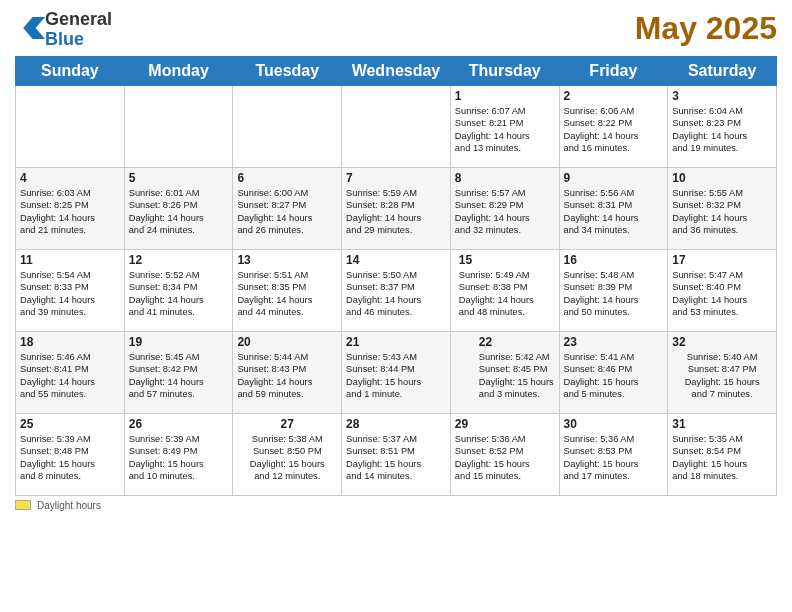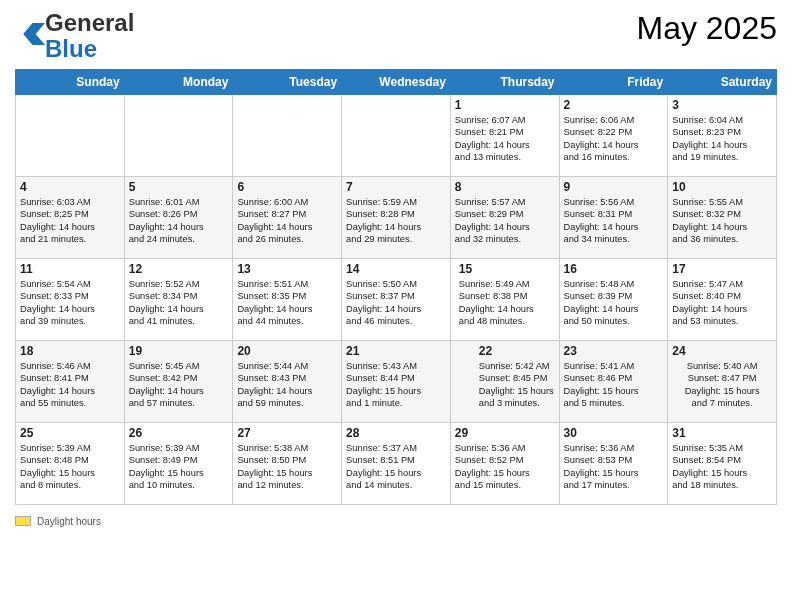--- a/index.html
+++ b/index.html
@@ -19,56 +19,56 @@
       display: flex;
       justify-content: space-between;
       align-items: flex-start;
       margin-bottom: 6px;
     }
     .logo {
       display: flex;
       align-items: center;
     }
     .logo-text {
-      font-size: 24px;
+      font-size: 18px;
       font-weight: bold;
       line-height: 1.1;
     }
     .logo-general { color: #333; }
     .logo-blue { color: #1a6fb5; }
     .logo-icon {
       width: 28px;
       height: 28px;
       margin-left: 2px;
     }
     .title-block {
       text-align: right;
     }
     .main-title {
       font-size: 32px;
-      font-weight: normal;
-      color: #000000;
+      font-weight: bold;
+      color: #a16207;
     }
     .subtitle {
       font-size: 14px;
       color: #444;
     }
     .calendar {
       width: 100%;
       border-collapse: collapse;
       border: 1px solid #bbb;
     }
     .calendar th {
       background-color: #2a7abf;
       color: white;
-      font-size: 12px;
+      font-size: 16px;
       font-weight: bold;
       padding: 5px 4px;
       border: 1px solid #2a7abf;
-      text-align: right;
+      text-align: center;
     }
     .calendar td {
       width: calc(100% / 7);
       vertical-align: top;
       border: 1px solid #ccc;
       padding: 3px 4px;
       font-size: 9.5px;
       color: #222;
       background: #fff;
       height: 82px;
@@ -85,21 +85,21 @@
       font-weight: bold;
       margin-bottom: 2px;
       display: block;
     }
     .day-info {
       font-size: 9.3px;
       line-height: 1.35;
       color: #222;
     }
     .footer {
-      margin-top: 11px;
+      margin-top: 4px;
       font-size: 10px;
       color: #555;
       display: flex;
       align-items: center;
       gap: 6px;
     }
     .daylight-box {
       width: 16px;
       height: 10px;
       background: #ffdd44;
@@ -307,21 +307,21 @@
 and 3 minutes.</div>
           </td>
           <td style="background: rgb(245, 245, 245);">
             <span class="day-num">23</span>
             <div class="day-info" style="white-space: pre-line;">Sunrise: 5:41 AM
 Sunset: 8:46 PM
 Daylight: 15 hours
 and 5 minutes.</div>
           </td>
           <td style="background: rgb(245, 245, 245);">
-            <span class="day-num">24</span>
+            <span class="day-num">32</span>
             <div class="day-info" style="white-space: pre-line; text-align: center;">Sunrise: 5:40 AM
 Sunset: 8:47 PM
 Daylight: 15 hours
 and 7 minutes.</div>
           </td>
         </tr>
         <tr>
           <td style="background: rgb(255, 255, 255);">
             <span class="day-num">25</span>
             <div class="day-info" style="white-space: pre-line;">Sunrise: 5:39 AM
@@ -329,21 +329,21 @@
 Daylight: 15 hours
 and 8 minutes.</div>
           </td>
           <td style="background: rgb(255, 255, 255);">
             <span class="day-num">26</span>
             <div class="day-info" style="white-space: pre-line;">Sunrise: 5:39 AM
 Sunset: 8:49 PM
 Daylight: 15 hours
 and 10 minutes.</div>
           </td>
-          <td style="background: rgb(255, 255, 255);">
+          <td style="background: rgb(255, 255, 255); text-align: center;">
             <span class="day-num">27</span>
             <div class="day-info" style="white-space: pre-line;">Sunrise: 5:38 AM
 Sunset: 8:50 PM
 Daylight: 15 hours
 and 12 minutes.</div>
           </td>
           <td style="background: rgb(255, 255, 255);">
             <span class="day-num">28</span>
             <div class="day-info" style="white-space: pre-line;">Sunrise: 5:37 AM
 Sunset: 8:51 PM

